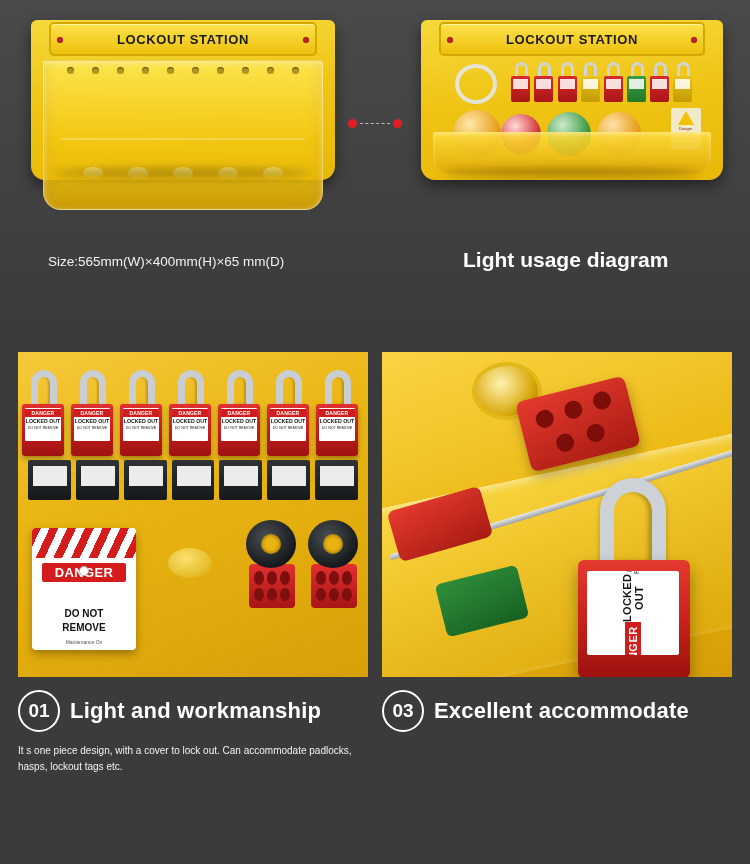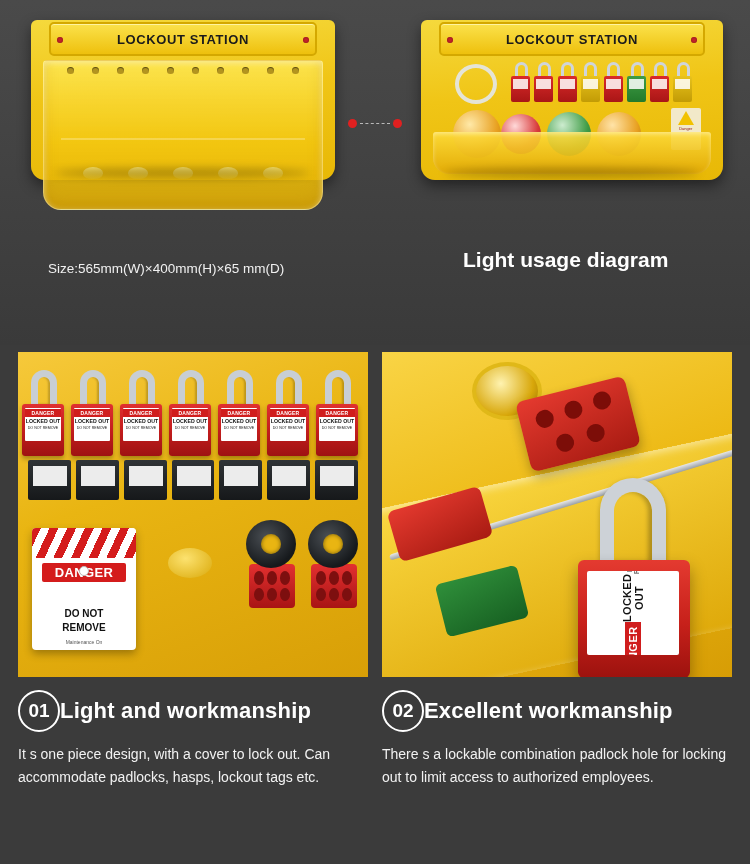--- a/index.html
+++ b/index.html
@@ -248,21 +248,21 @@
     top: 245px;
     width: 300px;
     color: #fff;
   }
   .caption-left .model {
     font-size: 22px;
     font-weight: bold;
     letter-spacing: .5px;
   }
   .caption-left .size {
-    margin-top: 14px;
+    margin-top: 7px;
     font-size: 13.5px;
     line-height: 1.55;
     color: #f0f0f0;
   }
   .caption-right {
     position: absolute;
     left: 463px;
     top: 248px;
     color: #fff;
     font-size: 21px;
@@ -588,40 +588,41 @@
     left: 18px;
     width: 714px;
     height: 160px;
     display: flex;
     gap: 14px;
   }
   .feature { width: 350px; color: #fff; }
   .feat-head {
     display: flex;
     align-items: center;
+    gap: 10px;
   }
   .num-circle {
     width: 42px; height: 42px;
     border-radius: 50%;
     border: 2.5px solid #fff;
     display: flex;
     align-items: center;
     justify-content: center;
     font-size: 19px;
     font-weight: bold;
     flex: 0 0 auto;
   }
   .feat-title {
     font-size: 22px;
     font-weight: bold;
     letter-spacing: .2px;
   }
   .feat-body {
     margin-top: 11px;
-    font-size: 14px;
+    font-size: 10px;
     line-height: 1.62;
     color: #f2f2f2;
   }
 </style>
 </head>
 <body>
 
 <div class="top-area">
 
   <div class="panel panel-left">
@@ -904,18 +905,17 @@
   <div class="feature">
     <div class="feat-head">
       <div class="num-circle">01</div>
       <div class="feat-title">Light and workmanship</div>
     </div>
     <div class="feat-body">It s one piece design, with a cover to lock out. Can accommodate padlocks, hasps, lockout tags etc.</div>
   </div>
 
   <div class="feature">
     <div class="feat-head">
-      <div class="num-circle">02</div>
-      <div class="feat-title">Excellent workmanship</div>
+      <div class="num-circle">03</div>
+      <div class="feat-title">Excellent accommodate</div>
     </div>
-    <div class="feat-body">There s a lockable combination padlock hole for locking out to limit access to authorized employees.</div>
   </div>
 </div>
 
 </body></html>

